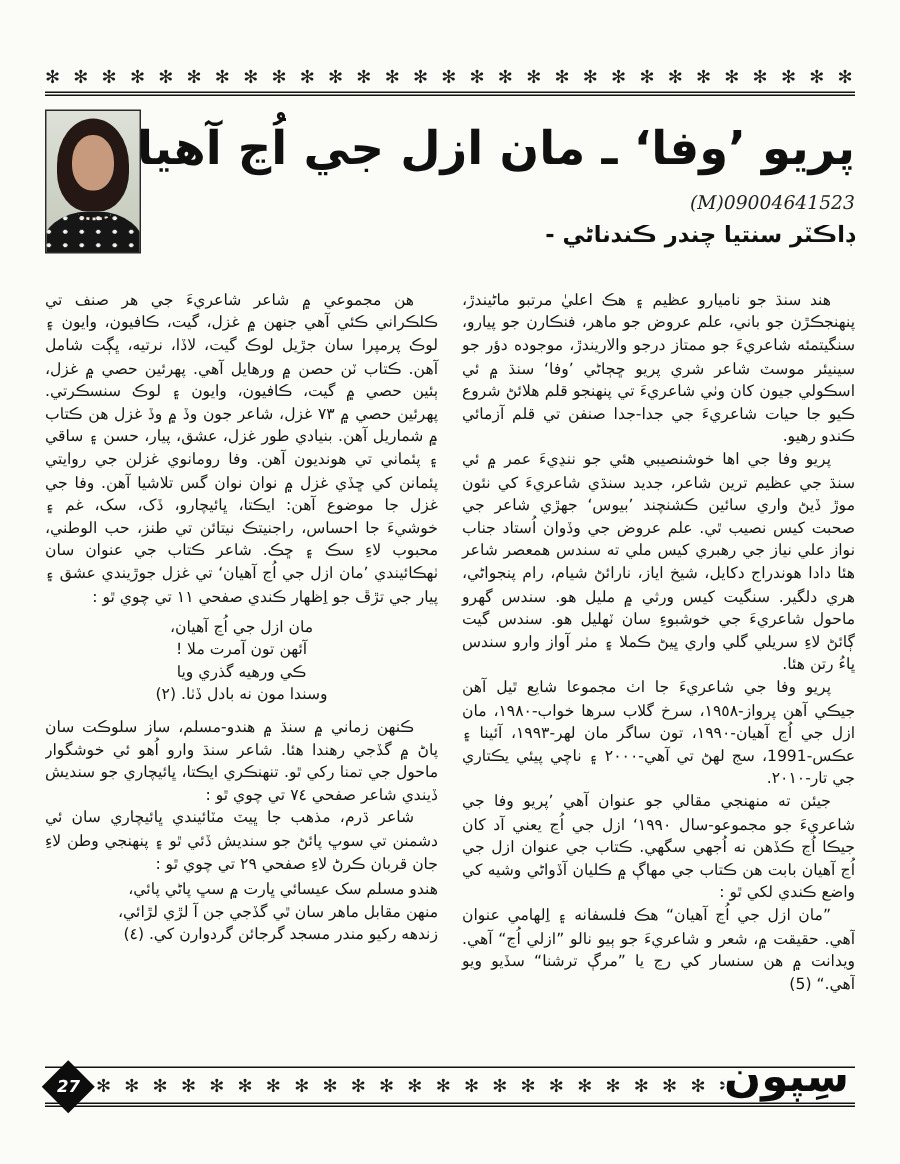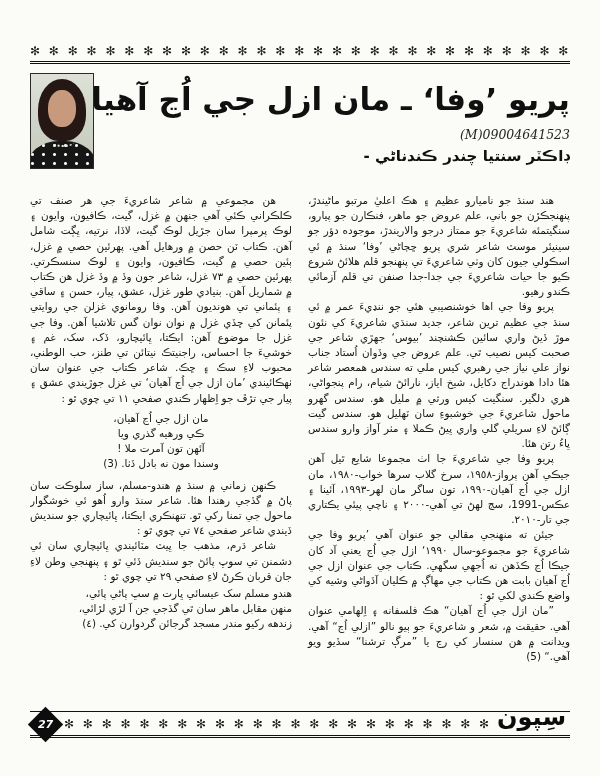--- a/index.html
+++ b/index.html
@@ -69,21 +69,21 @@
   .footer-band { display:flex; align-items:center; border-top:1.3px solid #111;
     padding:2px 0 1px 0; position:relative; }
   .page-number-diamond {
     width:25px; height:25px; background:#0d0d0d; transform:rotate(45deg);
     display:flex; align-items:center; justify-content:center;
     margin:-4px 6px -4px 3px; flex:0 0 auto;
   }
   .page-number-diamond span { transform:rotate(-45deg); color:#fff;
     font-size:11px; font-weight:bold; font-style:italic; }
   .footer-flowers { flex:1; min-width:0; }
-  .magazine-name { direction:rtl; font-size:24px; font-weight:bold;
+  .magazine-name { direction:rtl; font-size:29px; font-weight:bold;
     line-height:20px; position:relative; top:-7px; margin-right:4px;
     flex:0 0 auto; color:#0c0c0c; }
 </style>
 </head>
 <body>
 
 <div class="page">
 
   <div class="top-border">
     <div class="ornament-row">✻ ✻ ✻ ✻ ✻ ✻ ✻ ✻ ✻ ✻ ✻ ✻ ✻ ✻ ✻ ✻ ✻ ✻ ✻ ✻ ✻ ✻ ✻ ✻ ✻ ✻ ✻ ✻ ✻ ✻ ✻ ✻ ✻ ✻ ✻ ✻</div>
@@ -111,23 +111,23 @@
       <p>پريو وفا جي اها خوشنصيبي هئي جو ننڍيءَ عمر ۾ ئي سنڌ جي عظيم ترين شاعر، جديد سنڌي شاعريءَ کي نئون موڙ ڏيڻ واري سائين ڪشنچند ’بيوس‘ جهڙي شاعر جي صحبت کيس نصيب ٿي. علم عروض جي وڏوان اُستاد جناب نواز علي نياز جي رهبري کيس ملي ته سندس همعصر شاعر هئا دادا هوندراج دکايل، شيخ اياز، نارائڻ شيام، رام پنجواڻي، هري دلگير. سنگيت کيس ورثي ۾ مليل هو. سندس گهرو ماحول شاعريءَ جي خوشبوءِ سان ٽهليل هو. سندس گيت ڳائڻ لاءِ سريلي گلي واري ڀيڻ ڪملا ۽ مٺر آواز وارو سندس ڀاءُ رتن هئا.</p>
       <p>پريو وفا جي شاعريءَ جا اٺ مجموعا شايع ٿيل آهن جيڪي آهن پرواز-١٩٥٨، سرخ گلاب سرها خواب-١٩٨٠، مان ازل جي اُڃ آهيان-١٩٩٠، تون ساگر مان لهر-١٩٩٣، آئينا ۽ عڪس-1991، سج لهڻ تي آهي-٢٠٠٠ ۽ ناچي پيئي يڪتاري جي تار-٢٠١٠.</p>
       <p>جيئن ته منهنجي مقالي جو عنوان آهي ’پريو وفا جي شاعريءَ جو مجموعو-سال ١٩٩٠‘ ازل جي اُڃ يعني آد کان جيڪا اُڃ ڪڏهن نه اُجهي سگهي. ڪتاب جي عنوان ازل جي اُڃ آهيان بابت هن ڪتاب جي مهاڳ ۾ ڪليان آڏواڻي وشيه کي واضع ڪندي لکي ٿو :</p>
       <p>”مان ازل جي اُڃ آهيان“ هڪ فلسفانه ۽ اِلهامي عنوان آهي. حقيقت ۾، شعر و شاعريءَ جو ٻيو نالو ”ازلي اُڃ“ آهي. ويدانت ۾ هن سنسار کي رڃ يا ”مرڳ ترشنا“ سڏيو ويو آهي.“ (5)</p>
     </div>
 
     <div class="col">
       <p>هن مجموعي ۾ شاعر شاعريءَ جي هر صنف تي ڪلڪراني ڪئي آهي جنهن ۾ غزل، گيت، ڪافيون، وايون ۽ لوڪ پرمپرا سان جڙيل لوڪ گيت، لاڏا، نرتيه، ڀڳت شامل آهن. ڪتاب ٽن حصن ۾ ورهايل آهي. پهرئين حصي ۾ غزل، ٻئين حصي ۾ گيت، ڪافيون، وايون ۽ لوڪ سنسڪرتي. پهرئين حصي ۾ ٧٣ غزل، شاعر جون وڏ ۾ وڏ غزل هن ڪتاب ۾ شماريل آهن. بنيادي طور غزل، عشق، پيار، حسن ۽ ساقي ۽ پئماني تي هونديون آهن. وفا رومانوي غزلن جي روايتي پئمانن کي ڇڏي غزل ۾ نوان نوان گس تلاشيا آهن. وفا جي غزل جا موضوع آهن: ايڪتا، ڀائيچارو، ڏک، سک، غم ۽ خوشيءَ جا احساس، راجنيتڪ نيتائن تي طنز، حب الوطني، محبوب لاءِ سڪ ۽ ڇڪ. شاعر ڪتاب جي عنوان سان ٺهڪائيندي ’مان ازل جي اُڃ آهيان‘ تي غزل جوڙيندي عشق ۽ پيار جي تڙڦ جو اِظهار ڪندي صفحي ١١ تي چوي ٿو :</p>
       <div class="poem">
         <div>مان ازل جي اُڃ آهيان،</div>
+        <div>آئهن تون آمرت ملا !</div>
         <div>ڪي ورهيه گذري ويا</div>
-        <div>آئهن تون آمرت ملا !</div>
-        <div>وسندا مون نه بادل ڏٺا. (3)</div>
+        <div>وسندا مون نه بادل ڏٺا. (٢)</div>
       </div>
       <p>ڪنهن زماني ۾ سنڌ ۾ هندو-مسلم، ساز سلوڪت سان پاڻ ۾ گڏجي رهندا هئا. شاعر سنڌ وارو اُهو ئي خوشگوار ماحول جي تمنا رکي ٿو. تنهنڪري ايڪتا، ڀائيچاري جو سنديش ڏيندي شاعر صفحي ٧٤ تي چوي ٿو :</p>
       <p>شاعر ڌرم، مذهب جا ڀيٽ مٽائيندي ڀائيچاري سان ئي دشمنن تي سوڀ پائڻ جو سنديش ڏئي ٿو ۽ پنهنجي وطن لاءِ جان قربان ڪرڻ لاءِ صفحي ٢٩ تي چوي ٿو :</p>
       <div class="verse">
         <div>هندو مسلم سک عيسائي ڀارت ۾ سڀ پاڻي پائي،</div>
         <div>منهن مقابل ماهر سان ٿي گڏجي جن آ لڙي لڙائي،</div>
         <div>زندهه رکيو مندر مسجد گرجائن گردوارن کي. (٤)</div>
       </div>
     </div>
 

